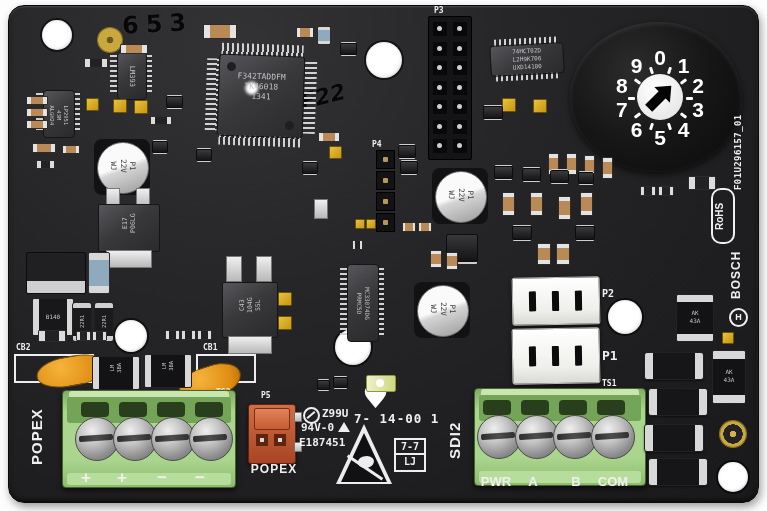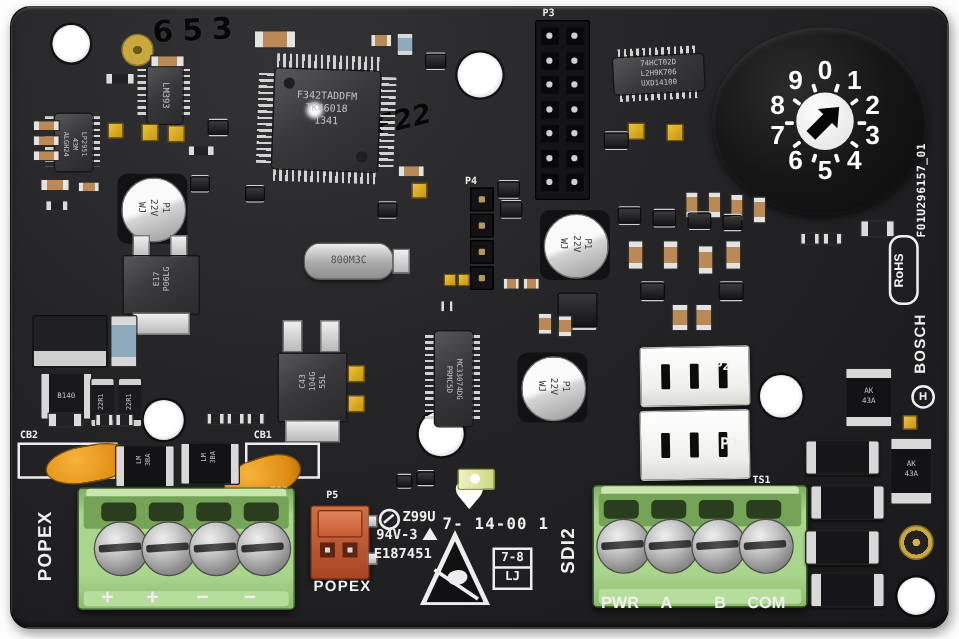--- a/index.html
+++ b/index.html
@@ -81,23 +81,20 @@
     <div class="abs chipbody" style="left:14px;top:13px;width:84px;height:80px">
       <div class="abs" style="left:7px;top:7px;width:9px;height:9px;border-radius:50%;background:#1f1f21"></div>
       <div class="abs" style="right:8px;bottom:7px;width:9px;height:9px;border-radius:50%;background:#1f1f21"></div>
       <div class="abs" style="left:26px;top:26px;width:13px;height:13px;border-radius:50%;background:#fff;filter:blur(1.5px)"></div>
       <div class="abs chiptxt" style="left:0;top:16px;width:84px;font-size:8px">F342TADDFM
 TK46018
 1341</div>
     </div>
   </div>
 
-  <div class="abs" style="left:243px;top:194px;width:70px;height:28px;border-radius:13px;background:linear-gradient(180deg,#ececec,#a9a9a9 55%,#8e8e8e);border:1px solid #5c5c5c;box-shadow:0 2px 3px rgba(0,0,0,.5)">
-    <div class="abs chiptxt" style="left:0;top:8px;width:70px;font-size:8px;color:#55555a;white-space:nowrap">800M3C</div>
-  </div>
   <div class="abs lead" style="left:314px;top:199px;width:12px;height:18px"></div>
 
   <div class="abs silk" style="left:434px;top:6px;font-size:8px">P3</div>
   <div id="p3" class="abs" style="left:428px;top:16px;width:42px;height:142px;background:#141416;border:1px solid #000;border-radius:2px">
       <div class="abs " style="left: 4px; top: 5px; width: 14px; height: 14px; background: rgb(8, 8, 10);">
         <div class="abs" style="left: 4px; top: 4px; width: 5px; height: 5px; border-radius: 50%; background: rgb(207, 207, 207);"></div>
       </div>
       <div class="abs " style="left: 24px; top: 5px; width: 14px; height: 14px; background: rgb(8, 8, 10);">
         <div class="abs" style="left: 4px; top: 4px; width: 5px; height: 5px; border-radius: 50%; background: rgb(207, 207, 207);"></div>
       </div>
@@ -265,27 +262,27 @@
 43M
 ALGH24</div>
     </div>
   </div>
 
   <div class="abs connwhite" style="left:512px;top:277px;width:86px;height:46px;transform:rotate(-1deg)">
     <div class="cslot" style="left:16px"></div>
       <div class="cslot" style="left:39px"></div>
       <div class="cslot" style="left:62px"></div>
   </div>
-  <div class="abs silk" style="left:572px;top:288px;font-size:10px">P2</div>
+  <div class="abs silk" style="left:602px;top:288px;font-size:10px">P2</div>
   <div class="abs connwhite" style="left:512px;top:328px;width:86px;height:54px;transform:rotate(-1deg)">
     <div class="cslot" style="left:16px;top:17px"></div>
       <div class="cslot" style="left:39px;top:17px"></div>
       <div class="cslot" style="left:62px;top:17px"></div>
   </div>
-  <div class="abs silk" style="left:576px;top:348px;font-size:13px">P1</div>
+  <div class="abs silk" style="left:602px;top:348px;font-size:13px">P1</div>
   <div class="abs silk" style="left:602px;top:379px;font-size:8px">TS1</div>
 
   <div class="abs silk" style="left:16px;top:343px;font-size:8px">CB2</div>
   <div class="abs whitebox" style="left:14px;top:354px;width:76px;height:25px"></div>
   <div class="abs silk" style="left:203px;top:343px;font-size:8px">CB1</div>
   <div class="abs whitebox" style="left:196px;top:354px;width:56px;height:25px"></div>
   <div class="abs polyfuse" style="left:36px;top:356px;width:70px;height:28px;transform:rotate(-10deg)"></div>
   <div class="abs polyfuse" style="left:178px;top:366px;width:62px;height:30px;transform:rotate(-18deg)"></div>
   <div class="abs" style="left:92px;top:356px;width:46px;height:32px;background:linear-gradient(90deg,#d8d8d8 0 13%,#131315 13% 87%,#d8d8d8 87%);border:1px solid #222;border-radius:2px">
     <div class="abs chiptxt" style="left:5px;top:4px;width:36px;font-size:5.5px;transform:rotate(-90deg)">LM
@@ -376,33 +373,33 @@
       </div>
     <div class="abs lead" style="left:46px;top:12px;width:6px;height:8px"></div>
     <div class="abs lead" style="left:46px;top:42px;width:6px;height:8px"></div>
   </div>
   <div class="abs silk" style="left:246px;top:462px;width:56px;text-align:center;font-size:12px;font-family:'Liberation Sans',sans-serif;letter-spacing:1px">POPEX</div>
 
   <div class="abs" style="left:303px;top:407px;width:13px;height:13px;border:2px solid #efefef;border-radius:50%">
     <div class="abs" style="left:1px;top:5px;width:10px;height:2px;background:#efefef;transform:rotate(-40deg)"></div>
   </div>
   <div class="abs silk" style="left:322px;top:407px;font-size:11px">Z99U</div>
-  <div class="abs silk" style="left:301px;top:421px;font-size:11px">94V-3</div>
+  <div class="abs silk" style="left:301px;top:421px;font-size:11px">94V-0</div>
   <div class="abs" style="left:338px;top:422px;width:0;height:0;border-left:6px solid transparent;border-right:6px solid transparent;border-bottom:10px solid #efefef"></div>
   <div class="abs silk" style="left:299px;top:436px;font-size:11px">E187451</div>
   <div class="abs" style="left:362px;top:380px;font-size:30px;color:#fff;font-family:'DejaVu Sans',sans-serif">♥</div>
   <div class="abs silk" style="left:354px;top:411px;font-size:12.5px;letter-spacing:1px">7- 14-00 1</div>
   <div class="abs" style="left:336px;top:424px;width:56px;height:60px">
     <div class="abs" style="left:0;top:0;width:56px;height:60px;background:#ededed;clip-path:polygon(50% 0,100% 100%,0 100%)"></div>
     <div class="abs" style="left:5px;top:9px;width:46px;height:49px;background:#111113;clip-path:polygon(50% 0,100% 100%,0 100%)"></div>
     <div class="abs" style="left:22px;top:32px;width:16px;height:12px;background:#ededed;border-radius:40% 55% 45% 55%;transform:rotate(-18deg)"></div>
     <div class="abs" style="left:8px;top:42px;width:42px;height:3px;background:#ededed;transform:rotate(34deg)"></div>
   </div>
   <div class="abs" style="left:394px;top:438px;width:28px;height:30px;border:2px solid #efefef">
-    <div class="abs silk" style="left:0;top:1px;width:28px;text-align:center;font-size:10px;border-bottom:2px solid #efefef;padding-bottom:1px">7-8</div>
+    <div class="abs silk" style="left:0;top:1px;width:28px;text-align:center;font-size:10px;border-bottom:2px solid #efefef;padding-bottom:1px">7-7</div>
     <div class="abs silk" style="left:0;top:16px;width:28px;text-align:center;font-size:10px">LJ</div>
   </div>
   <div class="abs" style="left:366px;top:375px;width:28px;height:15px;background:linear-gradient(90deg,#eff0c8,#ccd87e);border:1px solid #8e9647;border-radius:2px">
     <div class="abs" style="left:9px;top:3px;width:8px;height:8px;border-radius:50%;background:#fff"></div>
   </div>
 
   <div class="abs" style="left:446px;top:234px;width:30px;height:26px;background:linear-gradient(180deg,#38383b,#141416);border:1px solid #0c0c0c;border-radius:2px;box-shadow:0 3px 0 -1px #cfcfcf"></div>
 
 <span class="abs silk" style="left: 86px; top: 468px; font-size: 17px; font-family: &quot;Liberation Sans&quot;, sans-serif; transform: translateX(-50%);">+</span>
     <span class="abs silk" style="left: 122px; top: 468px; font-size: 17px; font-family: &quot;Liberation Sans&quot;, sans-serif; transform: translateX(-50%);">+</span>

